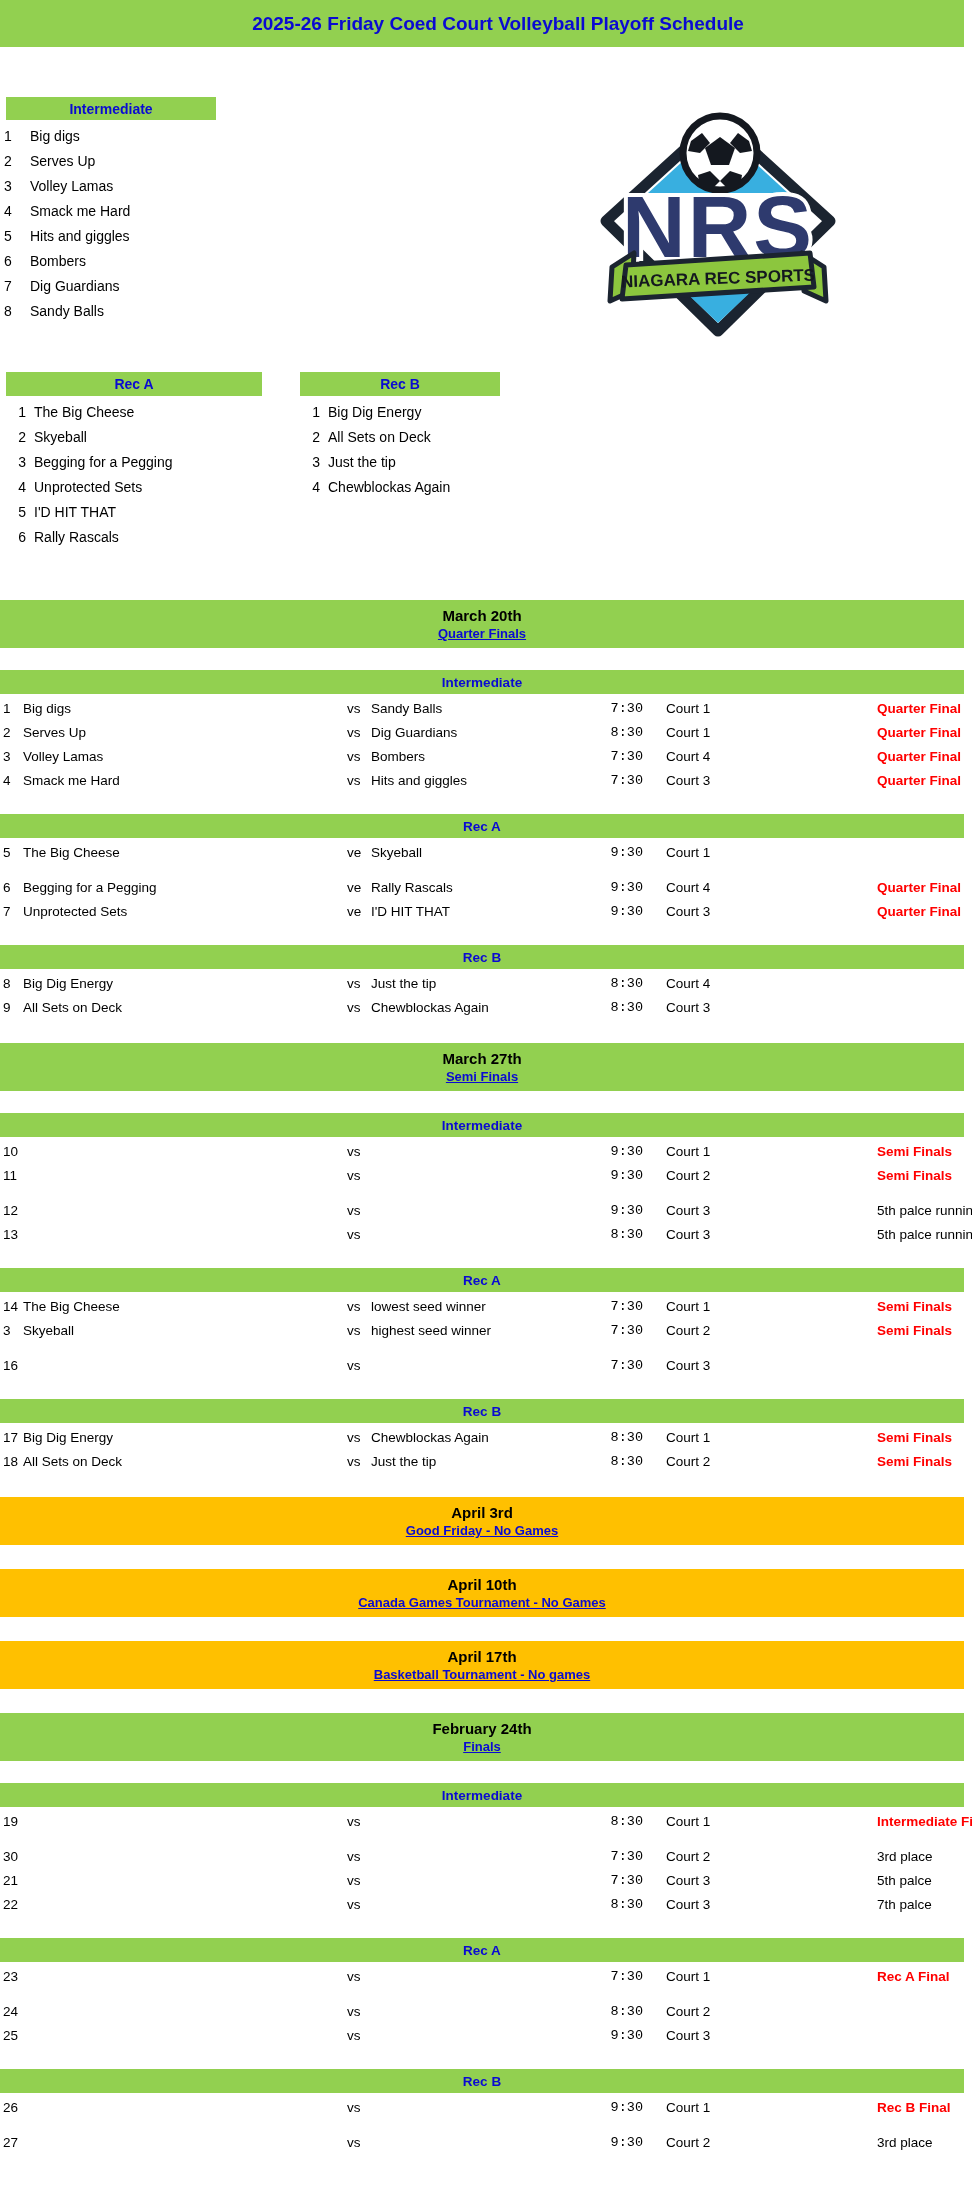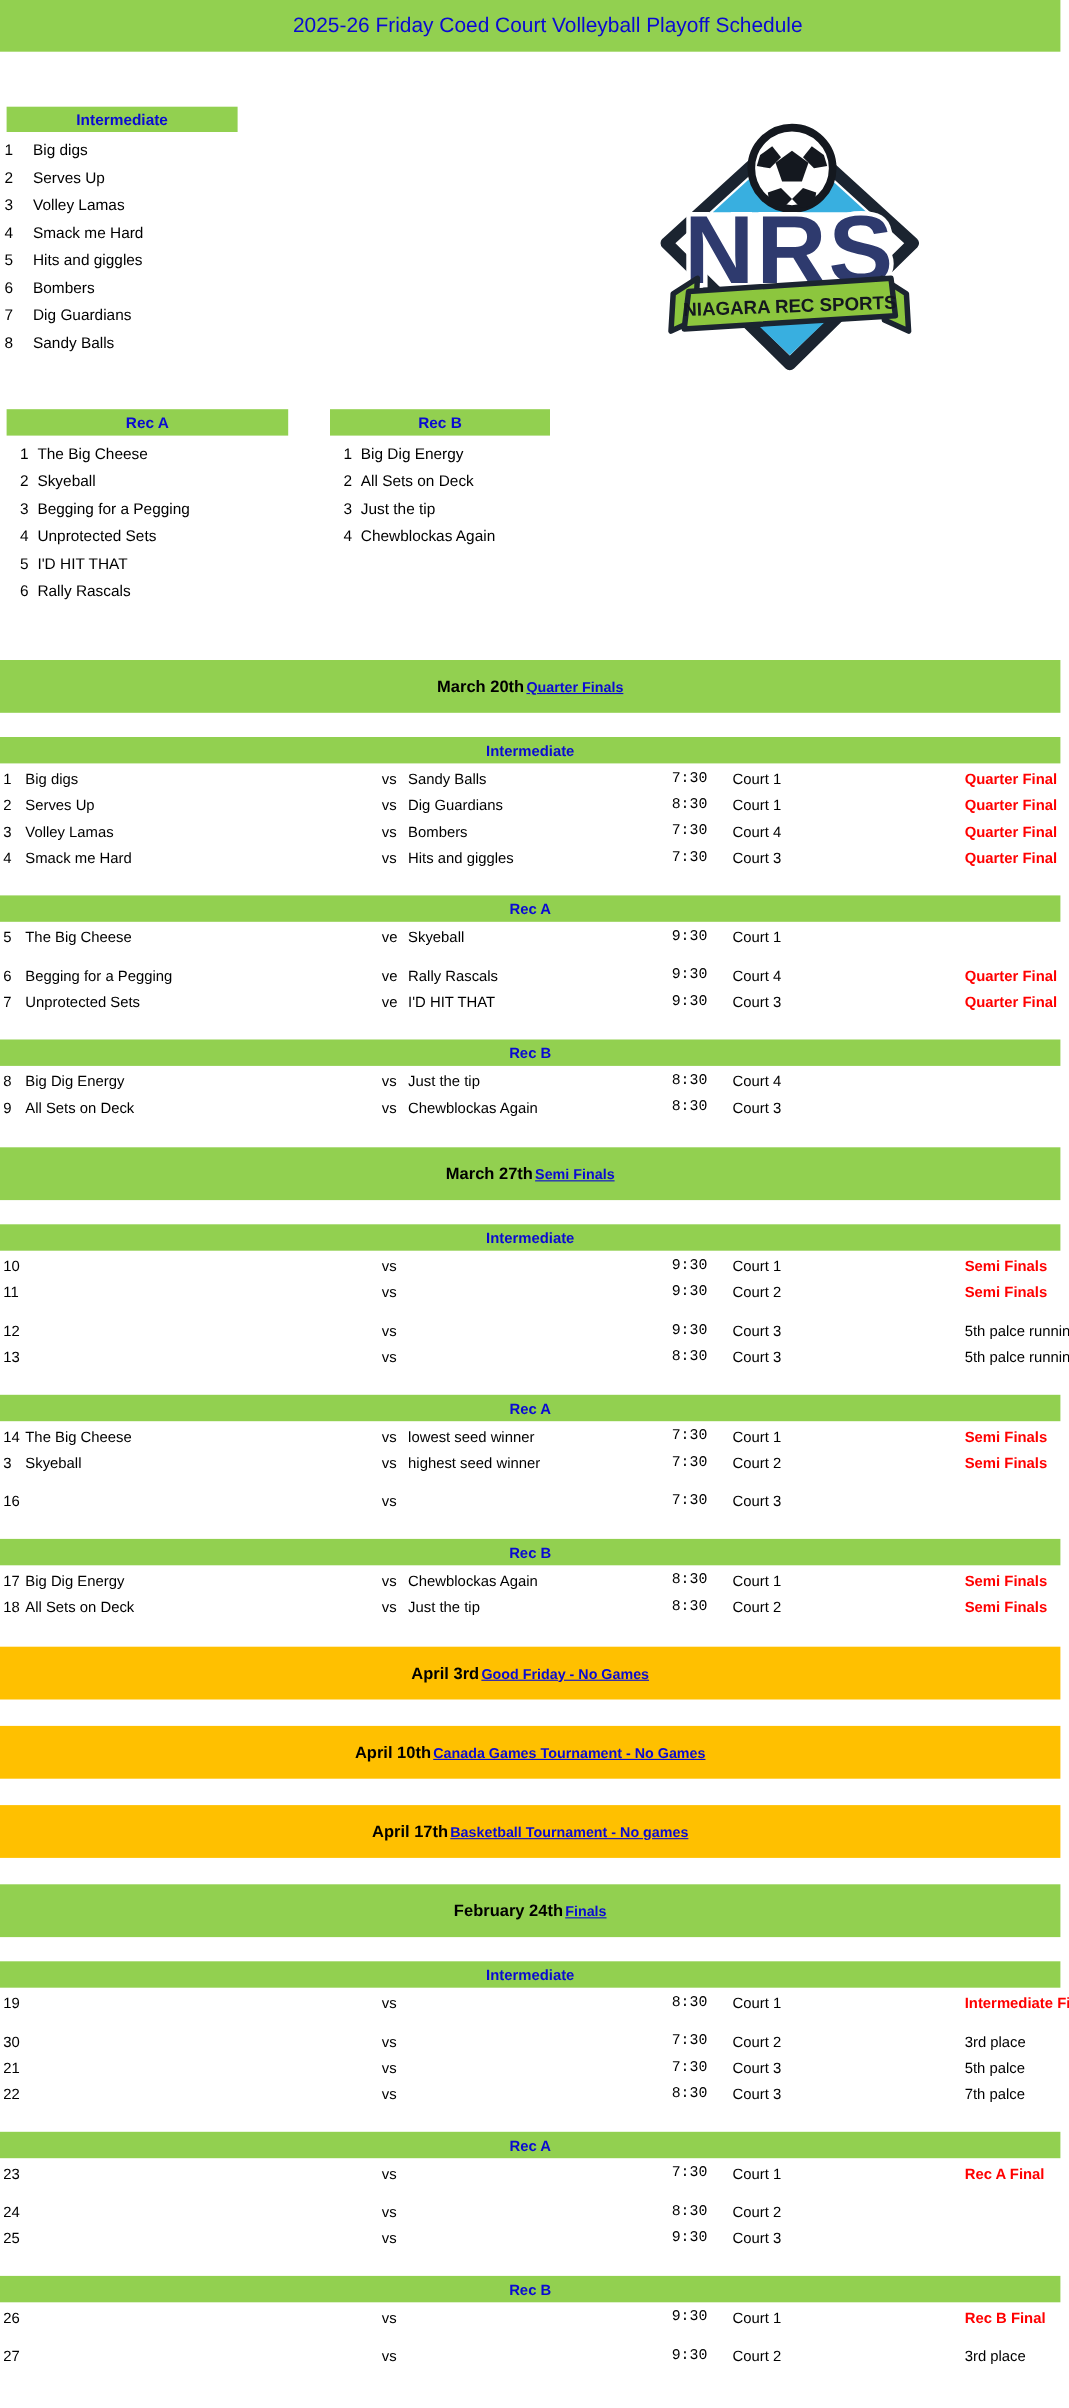--- a/index.html
+++ b/index.html
@@ -10,21 +10,21 @@
   body{
     width:972px; min-height:2189px; background:#ffffff;
     font-family:"Liberation Sans", sans-serif; color:var(--ink);
     position:relative;
   }
   .title-band{
     width:964px; height:47px; background:var(--green);
     display:flex; align-items:center; justify-content:center;
   }
   .title-band .title{
-    color:var(--blue); font-weight:normal; font-size:19px;margin-left:32px;
+    color:var(--blue); font-weight:bold; font-size:19px;margin-left:32px;
   }
   
   .standings{position:relative; width:972px; height:529px;}
   .list-header{
     position:absolute; background:var(--green); height:24px;
     display:flex; align-items:center; justify-content:center;
     color:var(--blue); font-weight:bold; font-size:14px;
   }
   .hdr-int{left:6px; top:50px; width:210px; height:23px;}
   .hdr-reca{left:6px; top:325px; width:256px;}
@@ -36,21 +36,21 @@
   .standing-row{position:relative; height:25px; display:flex; align-items:center;}
   .standing-row .s-num{position:absolute; left:4px; width:14px; text-align:left;}
   .standing-row .s-team{position:absolute; left:30px; white-space:nowrap;}
   .rec .s-num{left:0; width:20px; text-align:right;}
   .rec .s-team{left:28px;}
   .logo-wrap{position:absolute; left:598px; top:58px; width:240px; height:235px;}
   
   .schedule{width:972px;}
   .date-band{
     width:964px; height:48px; margin-top:24px;
-    display:flex; flex-direction:row; align-items:center; justify-content:center;
+    display:flex; flex-direction:column; align-items:center; justify-content:center;
     gap:2px;
   }
   .date-band.green{background:var(--green);}
   .date-band.orange{background:var(--orange);}
   .date-band .d-date{font-weight:bold; font-size:15px; color:var(--ink);}
   .date-band .d-sub{font-weight:bold; font-size:13px; color:var(--blue);text-decoration:underline;}
   .league-block{width:972px;}
   .league-header{
     width:964px; height:24px; margin-top:22px; background:var(--green);
     display:flex; align-items:center; justify-content:center;

